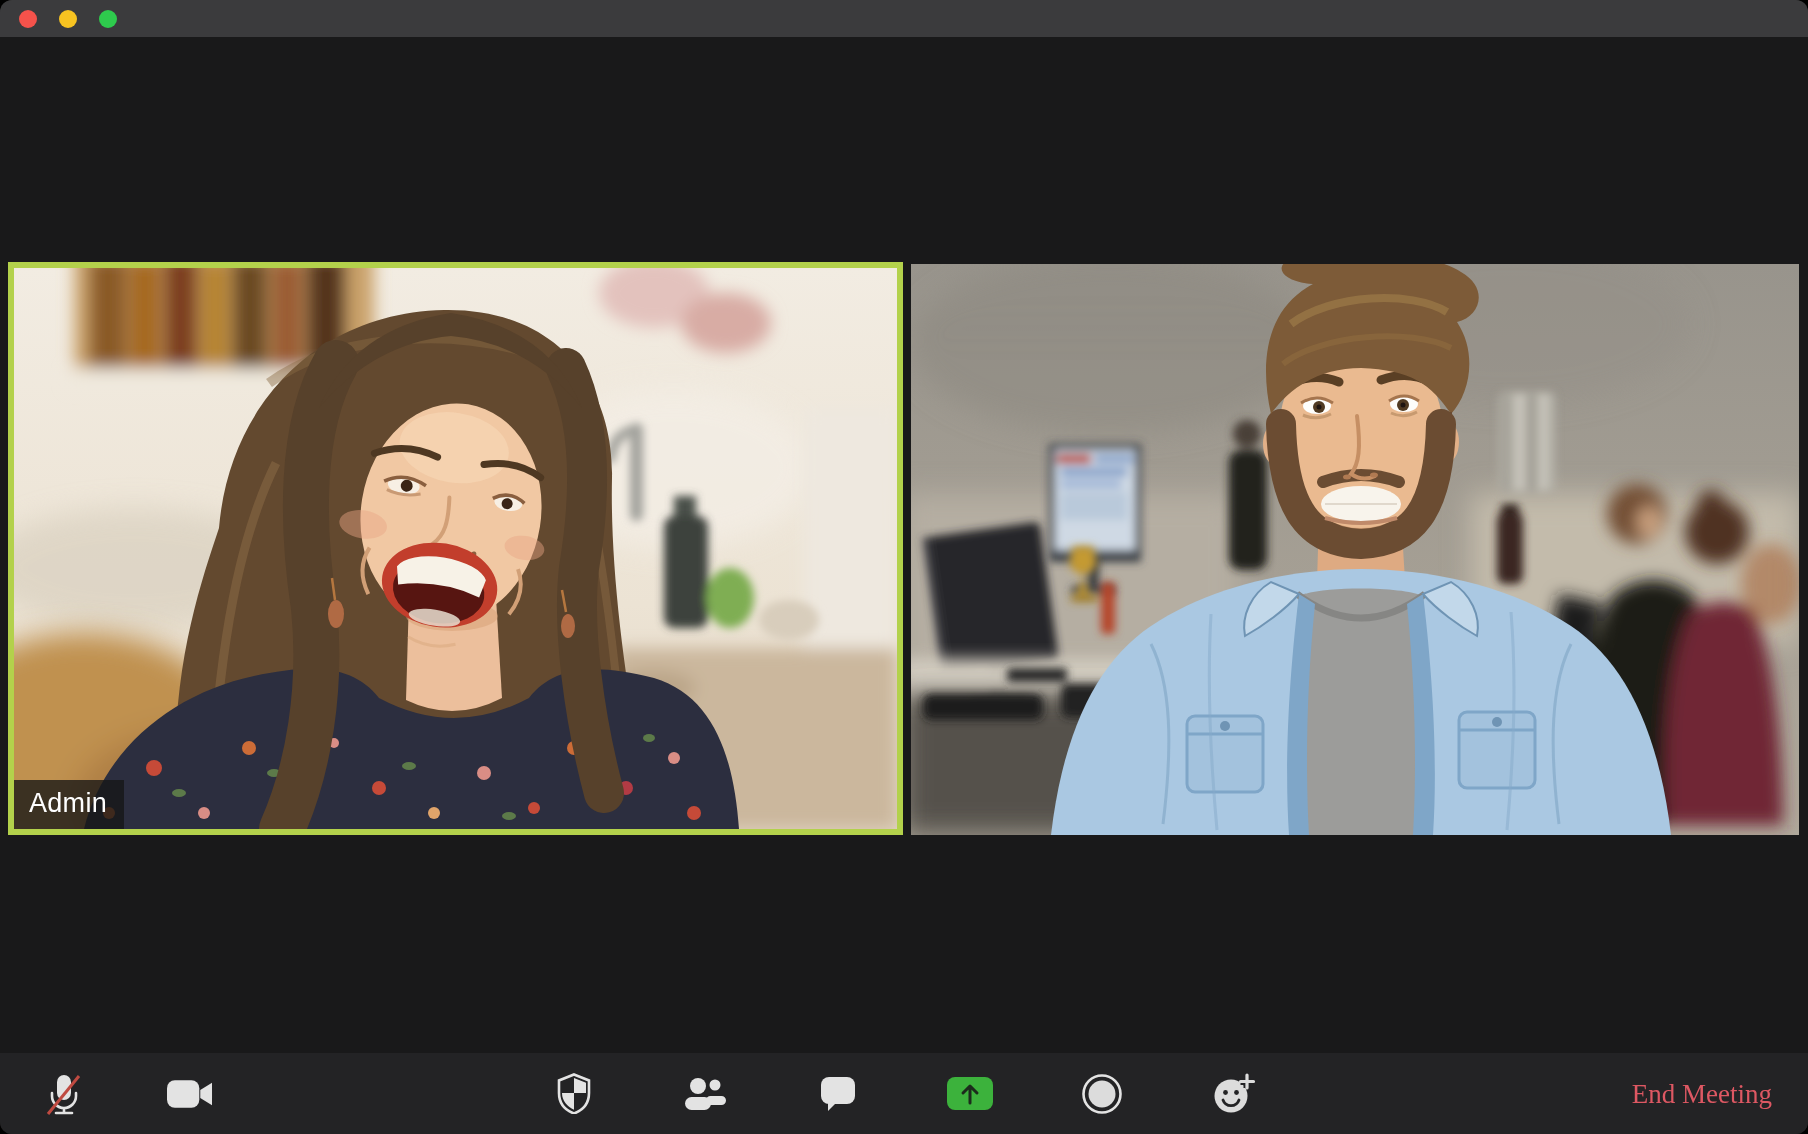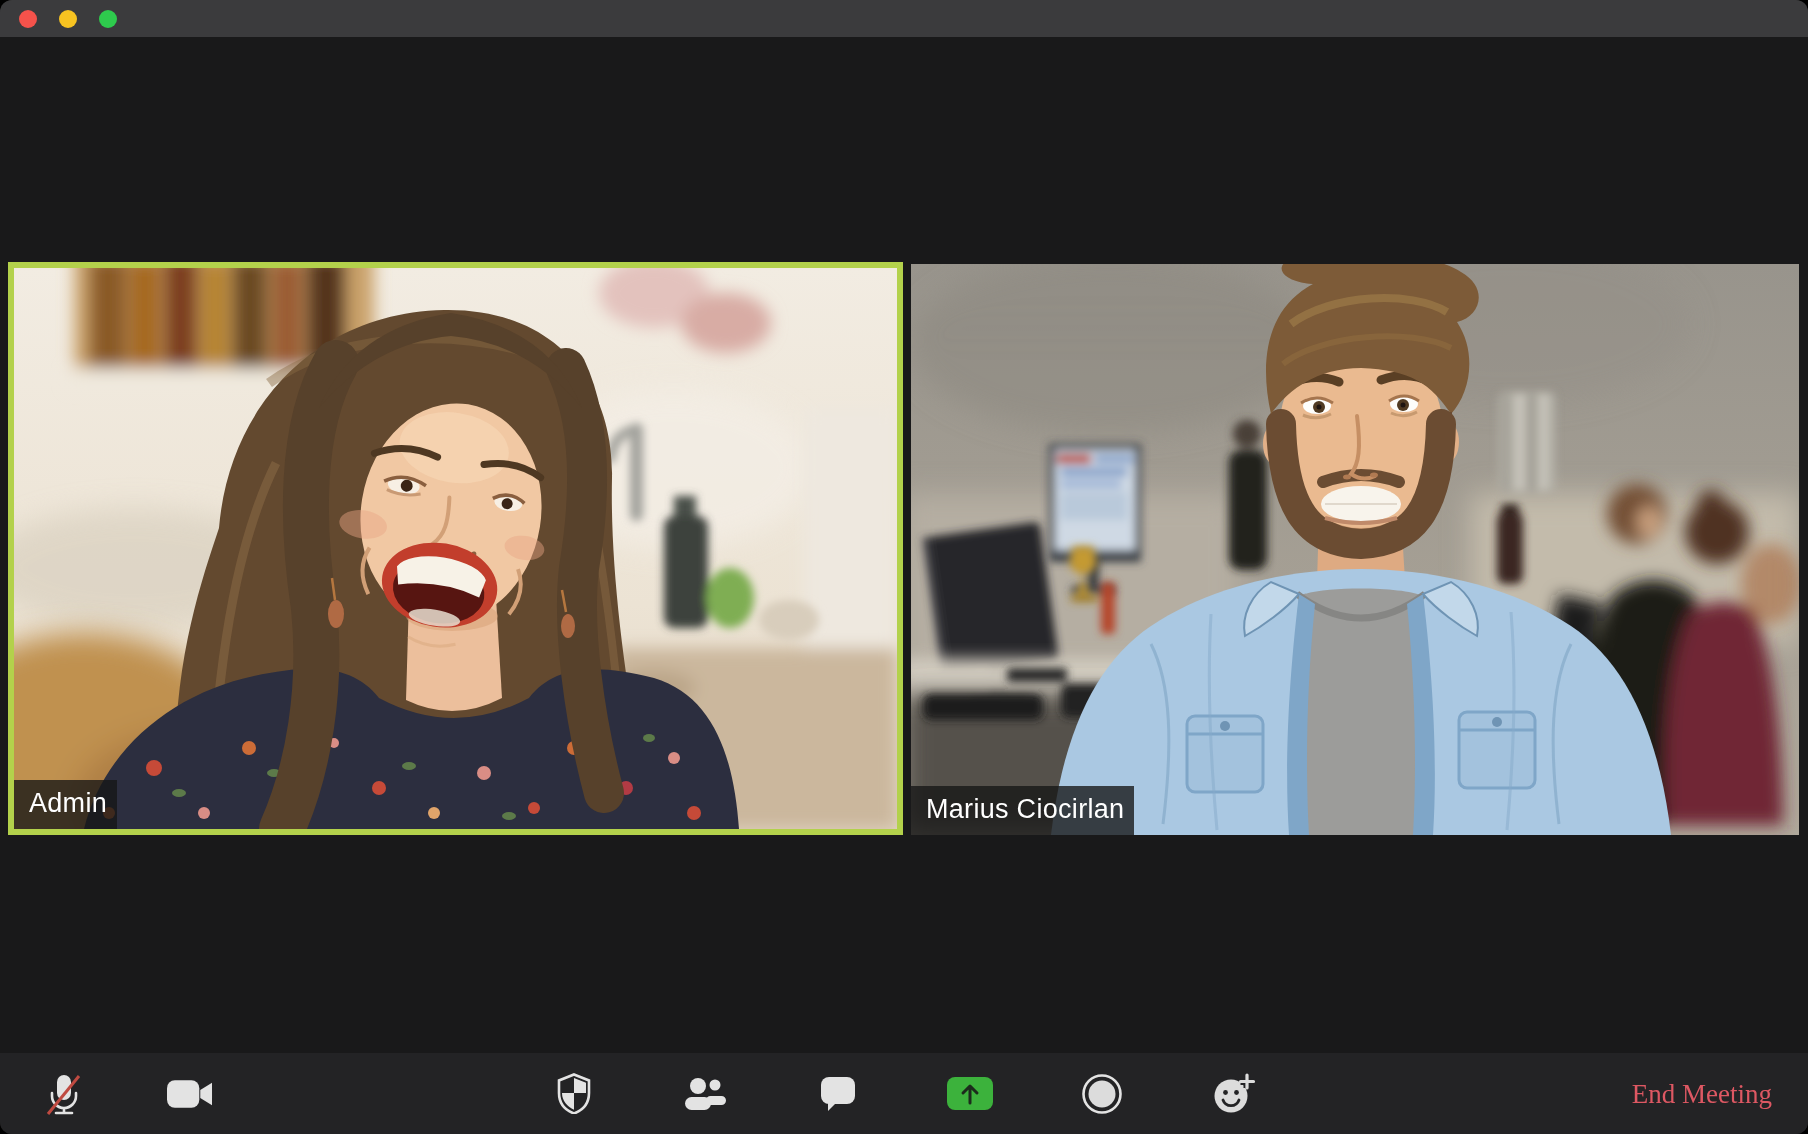--- a/index.html
+++ b/index.html
@@ -8,21 +8,21 @@
 
   
   .titlebar{position:absolute;top:0;left:0;right:0;height:37px;background:#3b3b3d;display:flex;align-items:center;padding-left:19px;gap:22px;}
   .tl-dot{width:18px;height:18px;border-radius:50%;}
 
   
   .tile{position:absolute;overflow:hidden;background:#202020;}
   .tile svg{display:block;}
   .tile-admin{left:8px;top:262px;width:895px;height:573px;border:6px solid #b3d14b;box-sizing:border-box;}
   .tile-marius{left:911px;top:264px;width:888px;height:571px;}
-  .name-label{position:absolute;left:0;bottom:0;background:rgba(22,22,22,0.78);color:#ffffff;font-size:27px;line-height:1;padding:10px 10px 12px 15px;letter-spacing:.3px;}
+  .name-label{position:absolute;left:0;bottom:0;background:rgba(22,22,22,0.78);color:#ffffff;font-size:27px;line-height:1;padding:10px 17px 12px 15px;letter-spacing:.3px;}
 
   
   .toolbar{position:absolute;left:0;right:0;bottom:0;height:81px;background:#232325;}
   .tb-group{position:absolute;top:50%;transform:translateY(-50%);display:flex;align-items:center;}
   .tb-left{left:41px;gap:80px;}
   .tb-center{left:50%;transform:translate(-50%,-50%);gap:86px;}
   .tb-btn{background:none;border:none;padding:0;margin:0;cursor:pointer;display:flex;align-items:center;justify-content:center;width:46px;height:46px;}
   .share-pill{width:46px;height:33px;background:#3cb23c;border-radius:8px;display:flex;align-items:center;justify-content:center;}
   .end-meeting{position:absolute;right:34px;top:50%;transform:translateY(-50%);background:none;border:none;color:#dd5863;font-size:27px;font-family:Liberation Serif, serif;cursor:pointer;padding:4px 2px;}
 </style>
@@ -303,23 +303,20 @@
           <path d="M378,120 Q404,108 428,118" stroke="#5a3f24" stroke-width="9" fill="none" stroke-linecap="round"></path>
           <path d="M470,116 Q496,106 520,118" stroke="#5a3f24" stroke-width="9" fill="none" stroke-linecap="round"></path>
           <path d="M360,150 C348,96 356,44 402,20 C368,18 358,-2 390,-8 C440,-16 520,-12 550,8 C578,24 570,52 546,58 C566,88 560,128 540,150 C520,120 500,106 450,104 C410,104 380,122 360,150 Z" fill="#7d5b38"></path>
           <path d="M380,60 C420,30 500,26 536,48" stroke="#9d7a48" stroke-width="8" fill="none" opacity="0.7"></path>
           <path d="M372,100 C410,70 500,64 540,84" stroke="#93703f" stroke-width="6" fill="none" opacity="0.5"></path>
           <line x1="366" y1="150" x2="366" y2="180" stroke="#6b4c32" stroke-width="14"></line>
           <line x1="534" y1="148" x2="534" y2="176" stroke="#6b4c32" stroke-width="14"></line>
         </g>
       </g>
     </svg>
-    <div class="name-label">
-      <span>Marius Ciocirlan</span>
-    </div>
   </div>
 
   <div class="toolbar">
 
     <div class="tb-group tb-left">
       <button class="tb-btn">
         <svg width="40" height="46" viewBox="0 0 40 46">
           <rect x="13" y="4" width="14" height="25" rx="7" fill="#e3e3e3"></rect>
           <path d="M8,22 v3 a12,12 0 0 0 24,0 v-3" stroke="#e3e3e3" stroke-width="2.6" fill="none" stroke-linecap="round"></path>
           <line x1="20" y1="37" x2="20" y2="42" stroke="#e3e3e3" stroke-width="2.6"></line>

